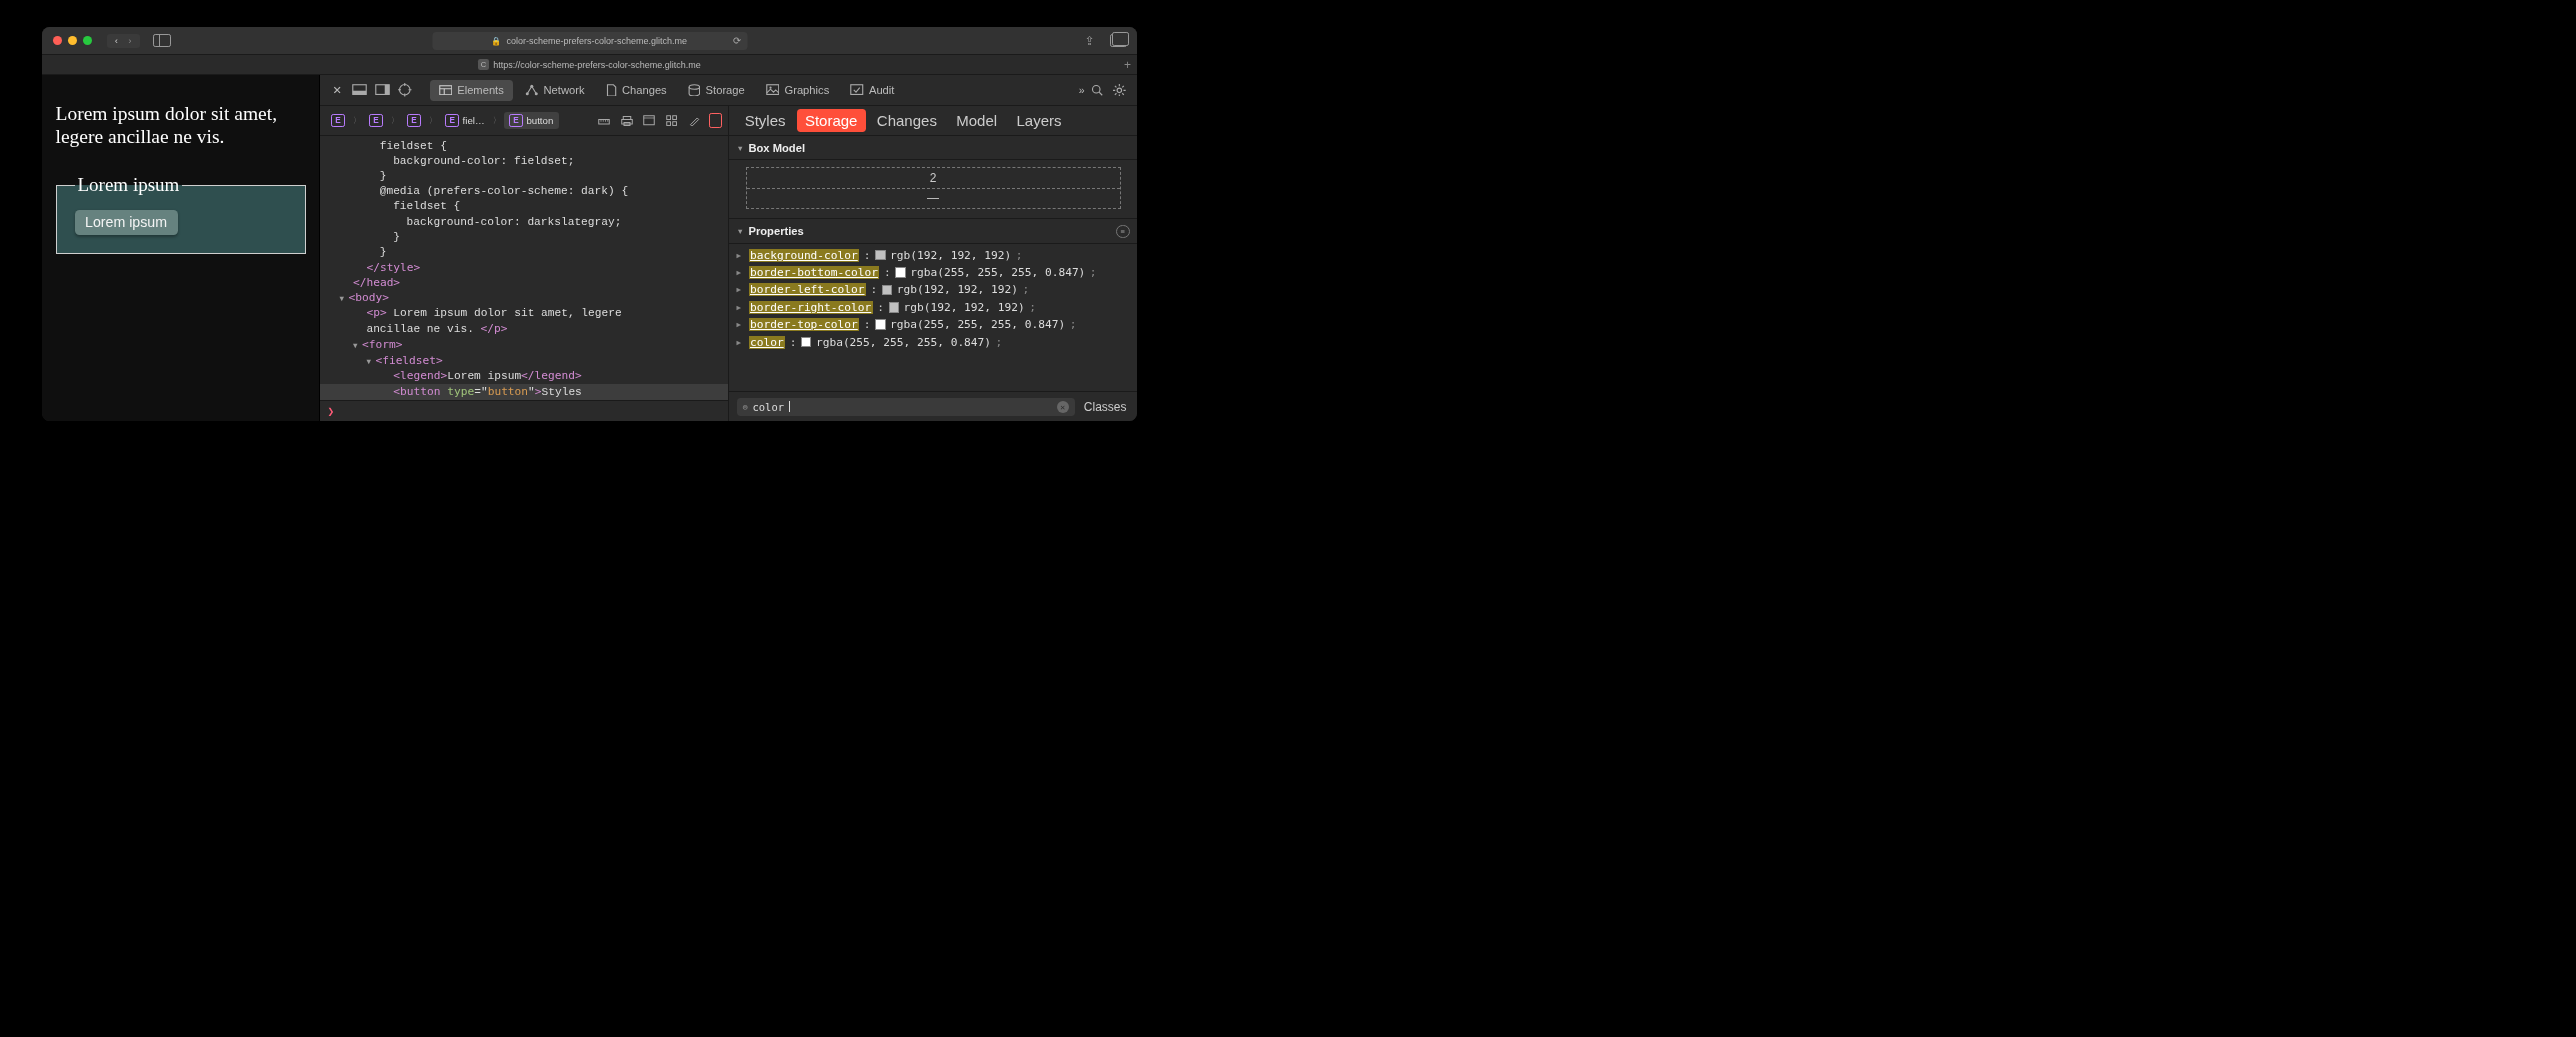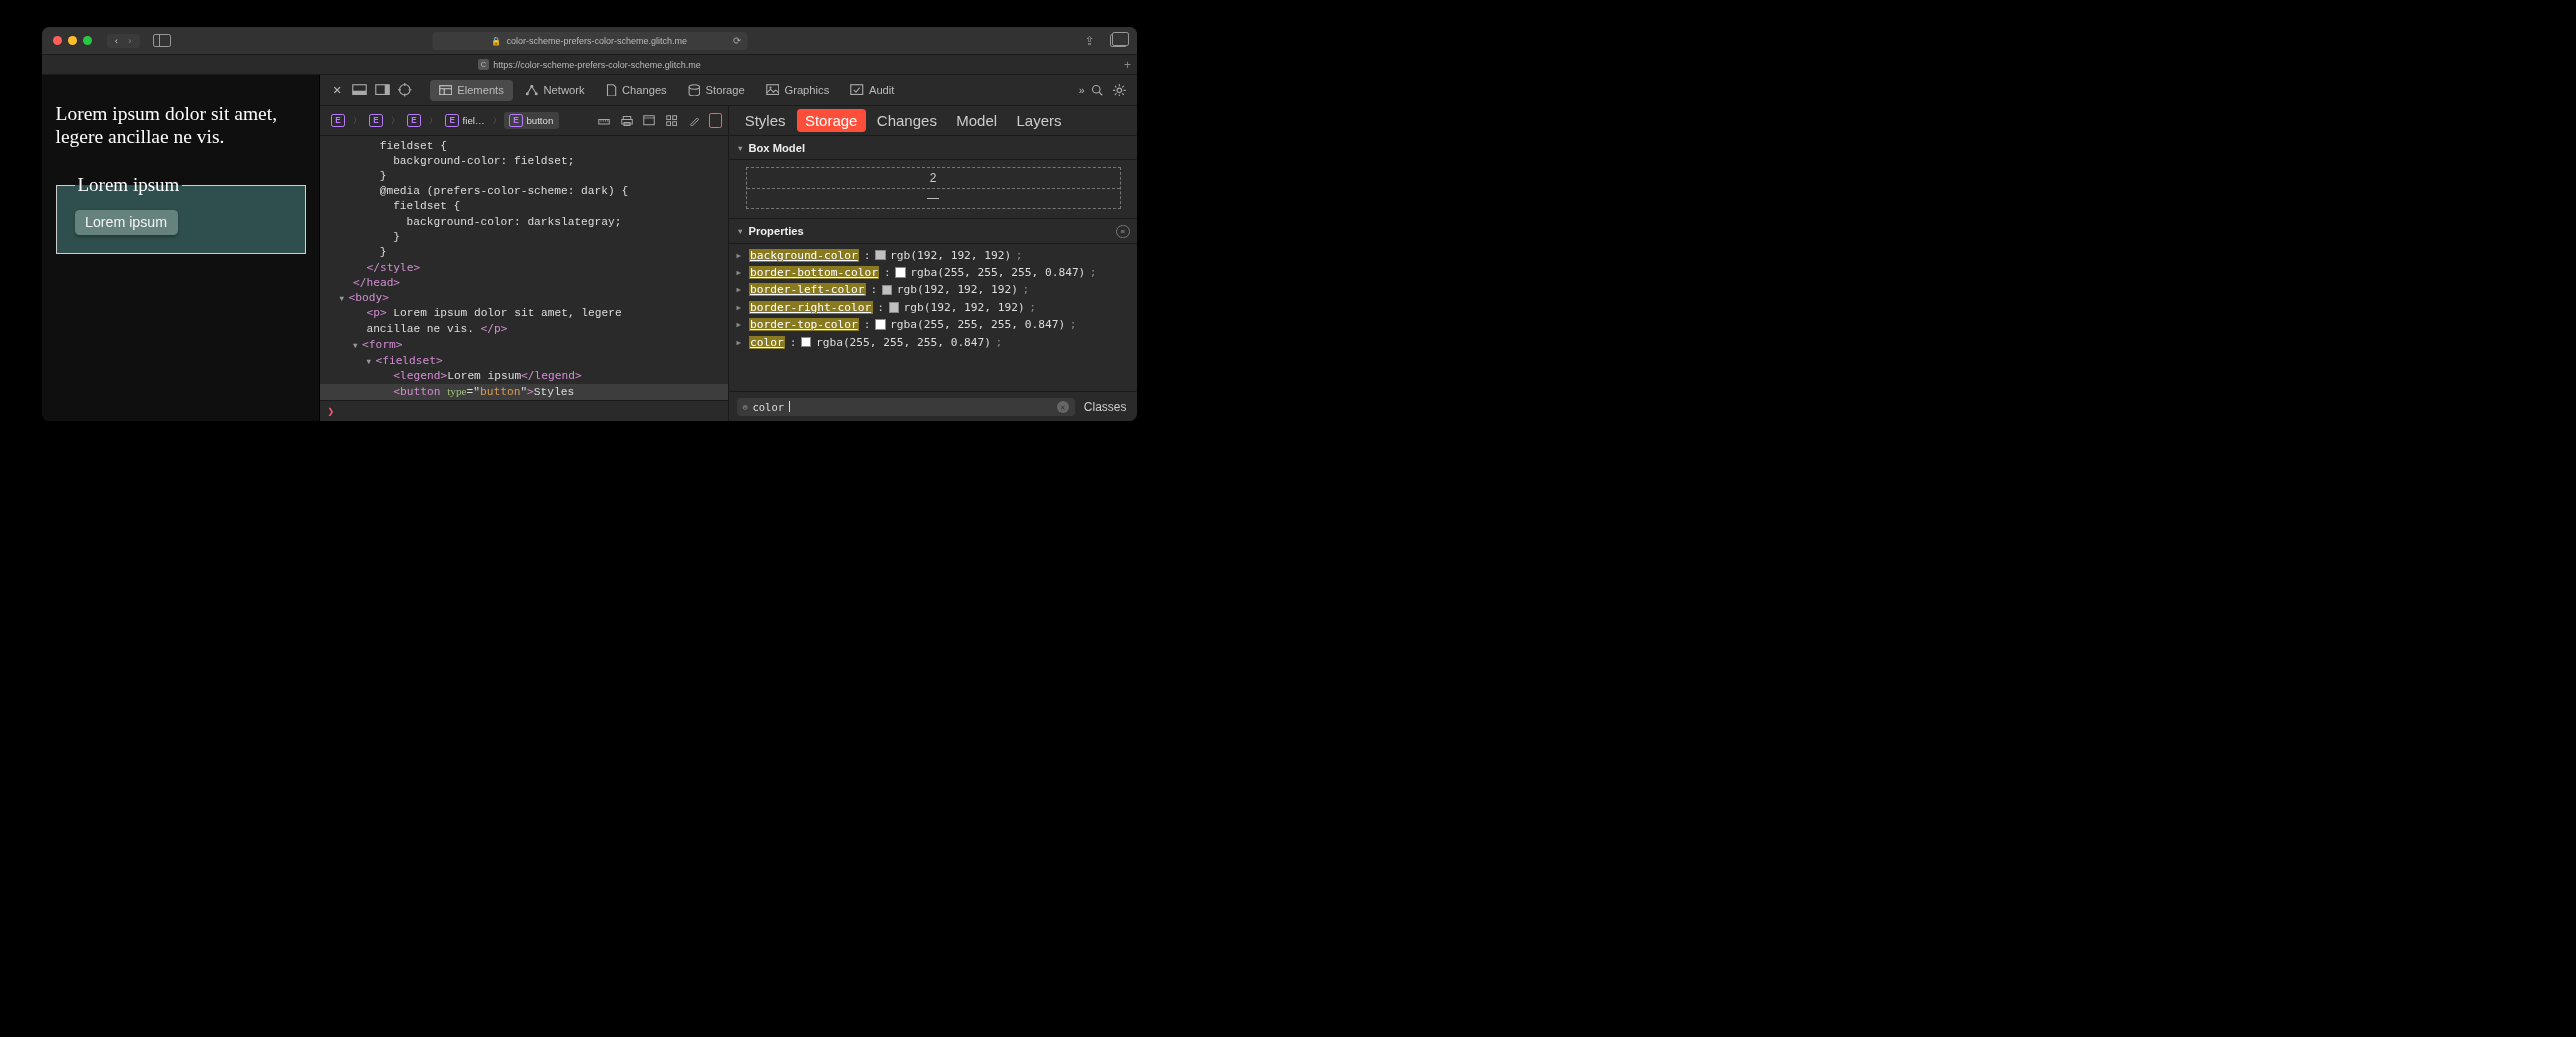--- a/index.html
+++ b/index.html
@@ -204,21 +204,21 @@
   overflow:auto;
   font-family: Menlo, Monaco, monospace;
   font-size: 11.2px;
   line-height: 1.35;
   padding: 3px 0 0 0;
   color: #ddd;
 }
 .src-line { white-space: pre; padding: 0 6px;}
 .src-line.sel { background:#3d3d3d; }
 .t-tag { color:#d18bd1; }
-.t-attr { color:#9fc37a;font-family:Liberation Serif, serif; }
+.t-attr { color:#9fc37a; }
 .t-val { color:#d89b52; }
 .t-txt { color:#ddd;font-family:Liberation Mono, monospace; }
 .t-eq { color:#888;}
 .disc { display:inline-block; width:9px; color:#999; font-size:7.5px;}
 
 .console {
   height: 21px;
   border-top: 0.7px solid #1a1a1a;
   display:flex; align-items:center;
   padding: 0 7.5px;

